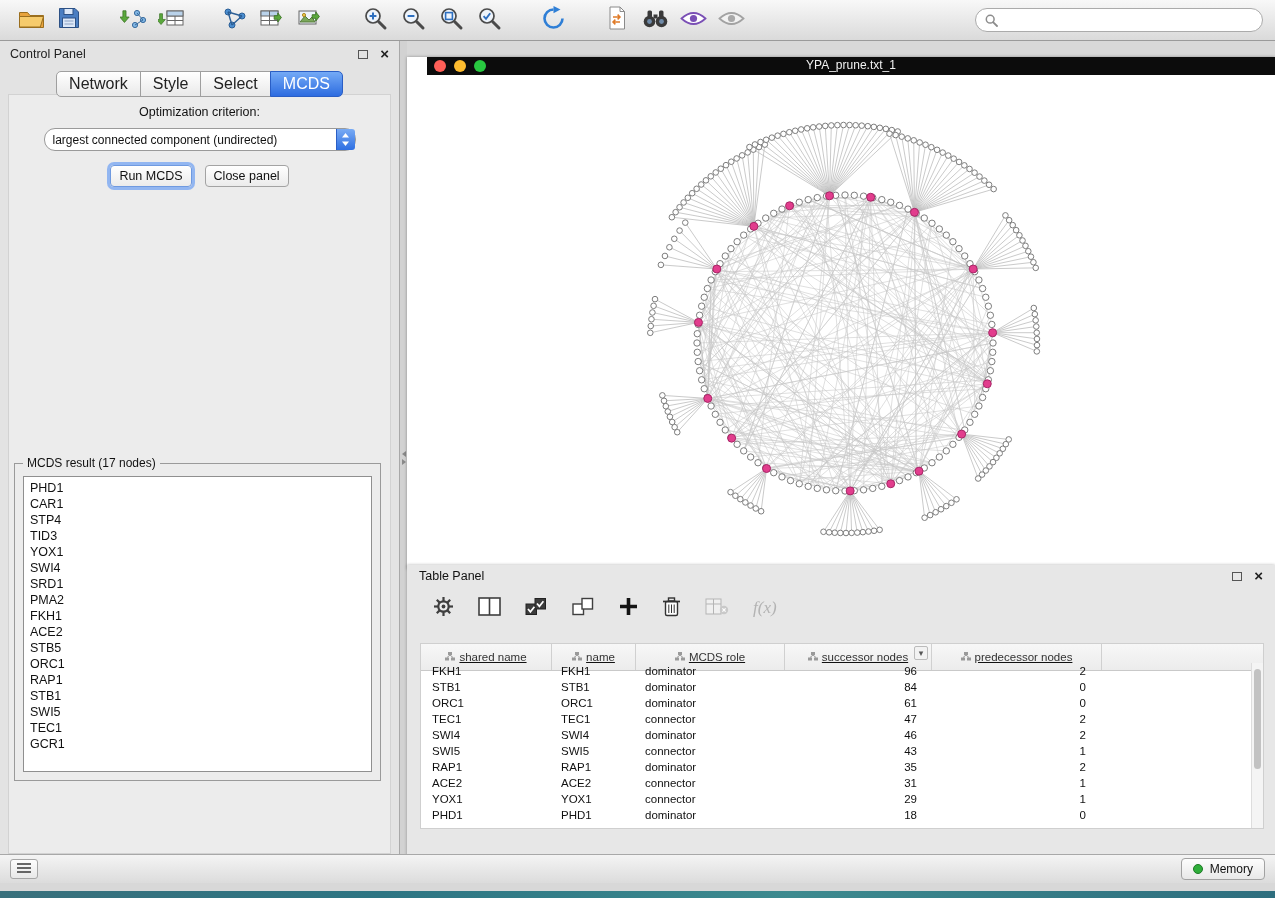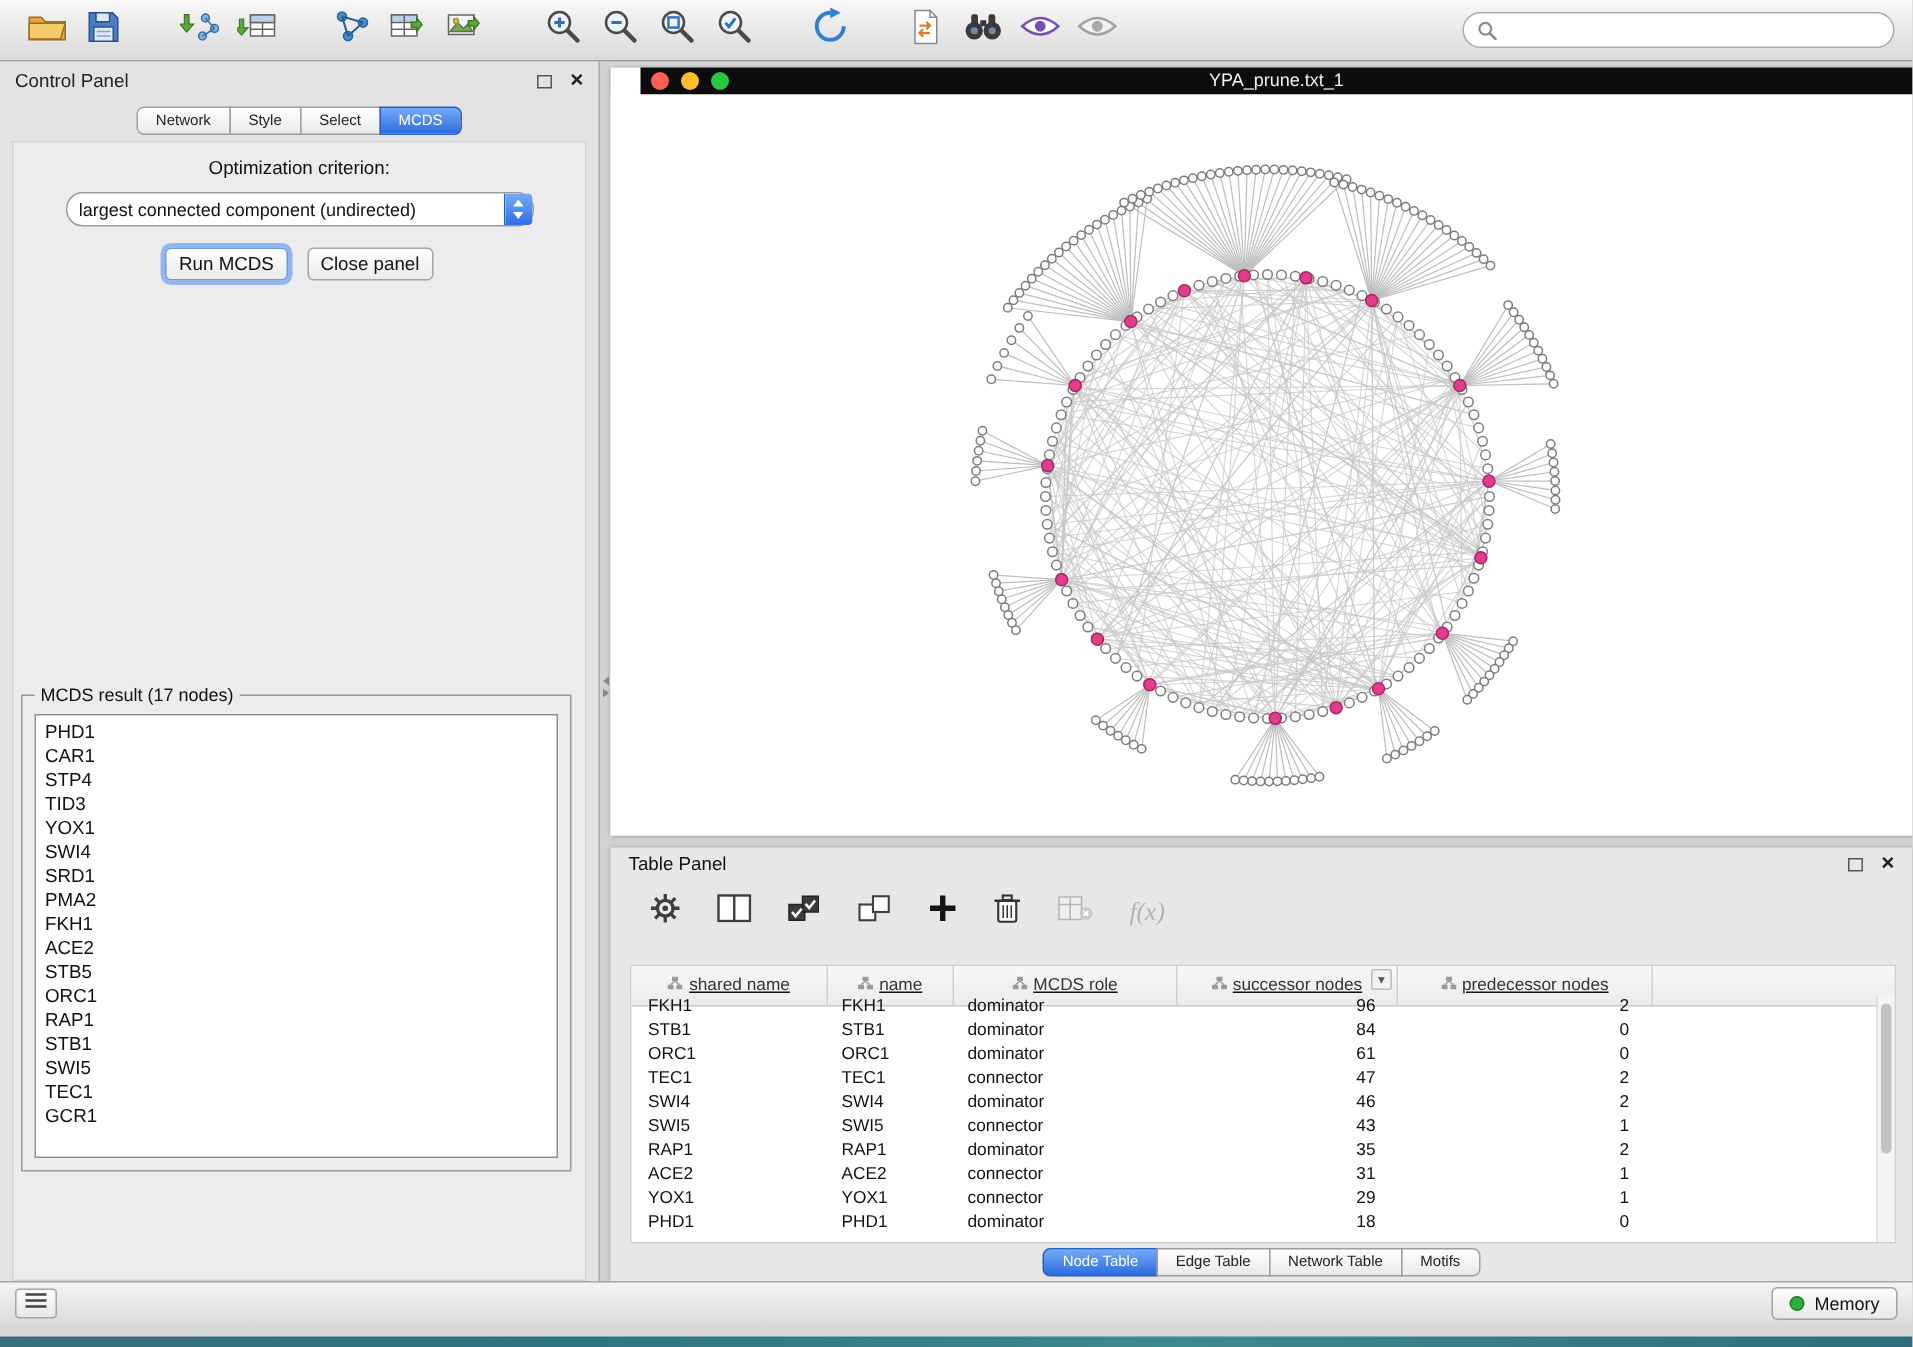--- a/index.html
+++ b/index.html
@@ -20,39 +20,39 @@
   .tri-r{width:0;height:0;border-top:3px solid transparent;border-bottom:3px solid transparent;border-left:4px solid #8a8a8a;}
   .hsplit{position:absolute;left:407px;top:557px;width:868px;height:8px;background:#d2d2d2;}
 
   
   .control-panel{position:absolute;left:0;top:41px;width:400px;height:821px;background:#e3e3e3;border-right:1px solid #a8a8a8;}
   .cp-header{height:26px;display:flex;align-items:center;padding:0 10px;font-size:12.5px;color:#222;}
   .winbtns{margin-left:auto;display:flex;align-items:center;gap:12px;}
   .float-icon{width:10px;height:9px;border:1.5px solid #555;display:inline-block;}
   .close-x{font-size:15px;font-weight:bold;color:#222;line-height:10px;}
   .cp-tabs{display:flex;justify-content:center;margin-top:4px;position:relative;z-index:2;}
-  .seg-tab{padding:3px 12px;font-size:10px;background:linear-gradient(#ffffff,#e9e9e9);border:1px solid #9f9f9f;margin-left:-1px;color:#222;}
+  .seg-tab{padding:3px 12px;font-size:16px;background:linear-gradient(#ffffff,#e9e9e9);border:1px solid #9f9f9f;margin-left:-1px;color:#222;}
   .seg-tab.first{border-top-left-radius:5px;border-bottom-left-radius:5px;margin-left:0;}
   .seg-tab.last{border-top-right-radius:5px;border-bottom-right-radius:5px;}
   .seg-tab.active{background:linear-gradient(#74aaf6,#2d6ce0);color:#fff;border-color:#2a5ec5;}
   .cp-body{position:absolute;left:8px;right:8px;top:53px;bottom:8px;background:#ececec;border:1px solid #d2d2d2;}
   .opt-label{text-align:center;margin-top:10px;font-size:12.5px;}
   .dropdown{width:312px;height:23px;margin:9px auto 0;background:#fff;border:1px solid #9a9a9a;border-radius:11px;display:flex;align-items:center;position:relative;}
   .dropdown .dd-text{flex:1;font-size:12px;padding:0 8px;white-space:nowrap;overflow:hidden;}
   .dd-cap{width:19px;height:100%;background:linear-gradient(#79abf4,#2e6fe2);border-left:1px solid #2a5ec5;border-radius:0 3px 3px 0;display:flex;align-items:center;justify-content:center;}
   .btn-row{display:flex;justify-content:center;gap:13px;margin-top:14px;}
   .btn{font-size:12.5px;padding:3px 8px;background:linear-gradient(#ffffff,#ebebeb);border:1px solid #a3a3a3;border-radius:4px;color:#111;font-family:"Liberation Sans",sans-serif;}
   .btn.focus{box-shadow:0 0 0 3px rgba(98,153,245,.65);border-color:#6f9ae0;}
   .groupbox{position:absolute;left:5px;right:9px;top:368px;height:318px;border:1px solid #9a9a9a;}
   .legend{position:absolute;top:-8px;left:8px;background:#ececec;padding:0 4px;font-size:12px;}
   .mcds-list{position:absolute;left:8px;right:8px;top:12px;bottom:8px;background:#fff;border:1px solid #8f8f8f;padding:3px 6px;overflow:hidden;}
   .mcds-item{font-size:12.5px;line-height:16px;}
 
   
-  .network-window{position:absolute;left:407px;top:45px;width:868px;height:512px;background:#fff;box-shadow:0 0 3px rgba(0,0,0,.35);padding-left:20px;}
+  .network-window{position:absolute;left:407px;top:57px;width:868px;height:512px;background:#fff;box-shadow:0 0 3px rgba(0,0,0,.35);padding-left:20px;}
   .nw-titlebar{height:18px;background:#0c0c0c;position:relative;}
   .lights{position:absolute;left:7px;top:3px;display:flex;gap:8px;}
   .light{width:12px;height:12px;border-radius:50%;}
   .nw-title{position:absolute;left:0;right:0;top:1px;text-align:center;font-size:12px;color:#f2f2f2;}
   .nw-canvas{position:absolute;left:0;top:18px;right:0;bottom:0;background:#fff;}
   .graph{width:100%;height:100%;display:block;}
   .g-edges line{stroke:#c7c7c7;stroke-width:0.7;opacity:0.8;}
   .g-fanedges line{stroke:#bdbdbd;stroke-width:0.8;}
   .g-nodes circle,.g-leaves circle{fill:#fff;stroke:#7d7d7d;stroke-width:1;}
   .g-hubs circle{stroke-width:1;}
@@ -1215,26 +1215,20 @@
             <div class="td c4">18</div>
             <div class="td c5">0</div>
             <div class="td cfill"></div>
           </div>
         </div>
       <div class="vscroll">
           <div class="vthumb"></div>
         </div>
     </div>
 
-    <div class="tp-tabs">
-        <div class="seg-tab active first">Node Table</div>
-        <div class="seg-tab">Edge Table</div>
-        <div class="seg-tab">Network Table</div>
-        <div class="seg-tab last">Motifs</div>
-      </div>
   </div>
 
   <div class="statusbar">
     <div class="sb-btn">
       <span><svg width="16" height="12" viewBox="0 0 16 12">
             <g stroke="#444" stroke-width="1.6">
               <line x1="1" y1="2" x2="15" y2="2"></line>
               <line x1="1" y1="6" x2="15" y2="6"></line>
               <line x1="1" y1="10" x2="15" y2="10"></line>
             </g>

